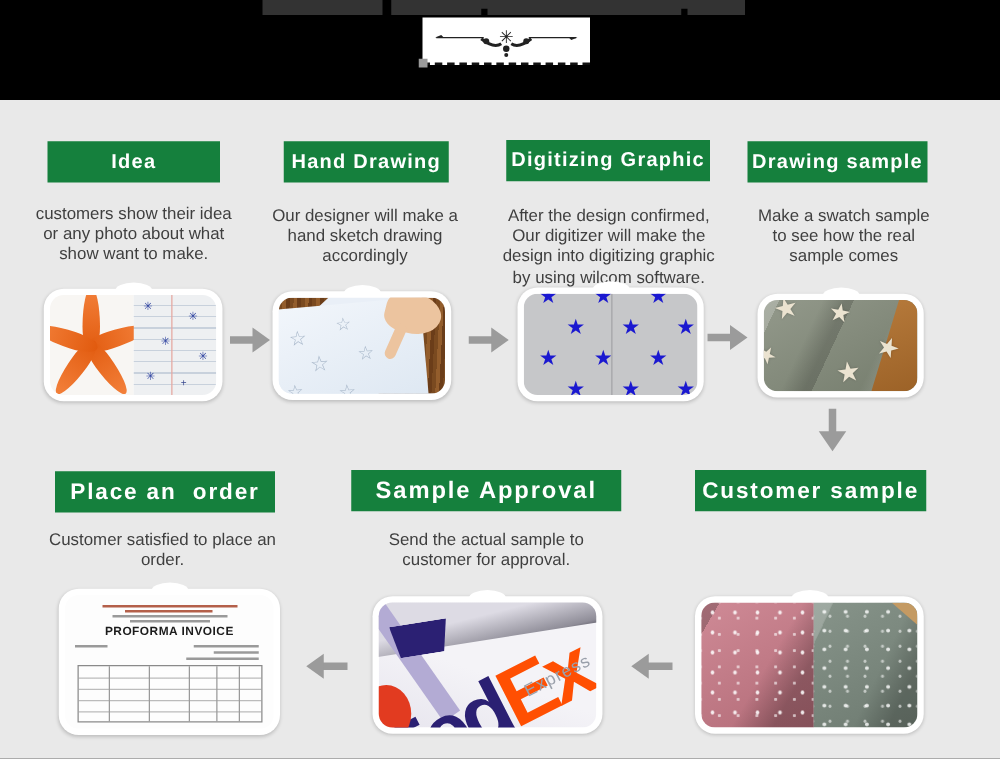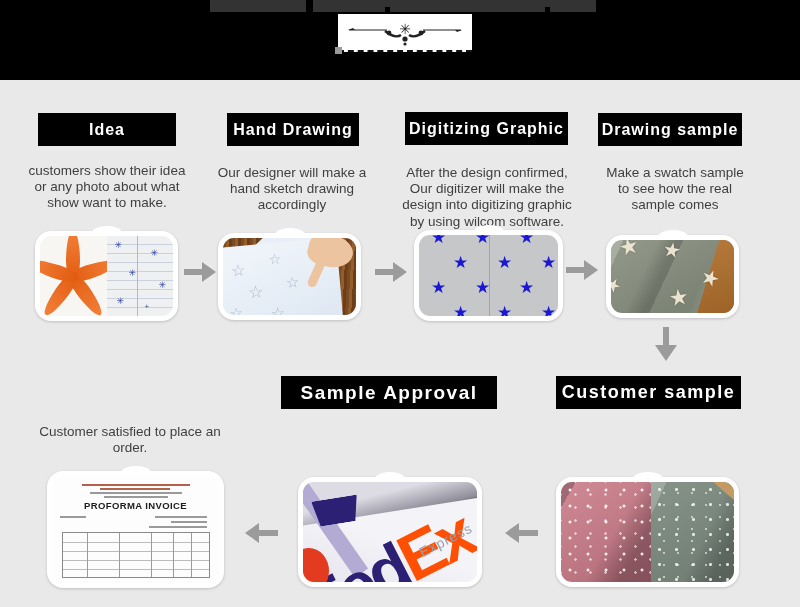--- a/index.html
+++ b/index.html
@@ -17,21 +17,21 @@
   .bar-notch { position:absolute; top:7px; width:5px; height:5px; background:#000; }
   .ornament-box {
     position:absolute; left:338px; top:14px; width:134px; height:38px;
     background:#fff; border-bottom:2px dashed #111;
     display:flex; align-items:center; justify-content:center;
   }
   .ornament-handle { position:absolute; left:-3px; bottom:-4px; width:7px; height:7px; background:#9a9a9a; }
 
   
   .step-header {
-    position:absolute; background:#000000; color:#fff; font-weight:bold;
+    position:absolute; background:#15803d; color:#fff; font-weight:bold;
     display:flex; align-items:center; justify-content:center; white-space:pre;
   }
   .h-row1 { height:33px; font-size:16px; letter-spacing:1px; }
   .h-row2 { height:33px; font-size:18px; letter-spacing:1.5px; }
 
   .step-desc {
     position:absolute; text-align:center; color:#3f3f3f;
     font-size:13.5px; line-height:1.2;
   }
 
@@ -275,28 +275,32 @@
   </svg>
   <svg class="arrow" style="left:565px;top:259px" width="34" height="22">
     <path d="M1 11h22" stroke="#9b9b9b" stroke-width="6" fill="none"></path>
     <path d="M19 1l14 10-14 10z" fill="#9b9b9b"></path>
   </svg>
   <svg class="arrow" style="left:653px;top:326px" width="26" height="36">
     <path d="M13 1v21" stroke="#9b9b9b" stroke-width="6" fill="none"></path>
     <path d="M2 19h22L13 35z" fill="#9b9b9b"></path>
   </svg>
 
+  <div class="step-header h-row2" style="left:44px;top:377px;width:176px">
+    <span>Place an  order</span>
+  </div>
   <div class="step-header h-row2" style="left:281px;top:376px;width:216px;font-size:19px">
     <span>Sample Approval</span>
   </div>
   <div class="step-header h-row2" style="left:556px;top:376px;width:185px">
     <span>Customer sample</span>
   </div>
 
   <p class="step-desc" style="left:35px;top:424px;width:190px">Customer satisfied to place an order.</p>
+  <p class="step-desc" style="left:294px;top:424px;width:190px">Send the actual sample to customer for approval.</p>
 
   <div class="photo" style="left:47px;top:471px;width:177px;height:117px">
     <div class="photo-inner">
       <div class="inv-bg"></div>
       <span class="inv-line red" style="left:30px;top:8px;width:108px"></span>
       <span class="inv-line red" style="left:48px;top:12px;width:70px"></span>
       <span class="inv-line" style="left:38px;top:16px;width:92px"></span>
       <span class="inv-line" style="left:52px;top:20px;width:64px"></span>
       <div class="inv-title">PROFORMA INVOICE</div>
       <span class="inv-line" style="left:8px;top:40px;width:26px"></span>

